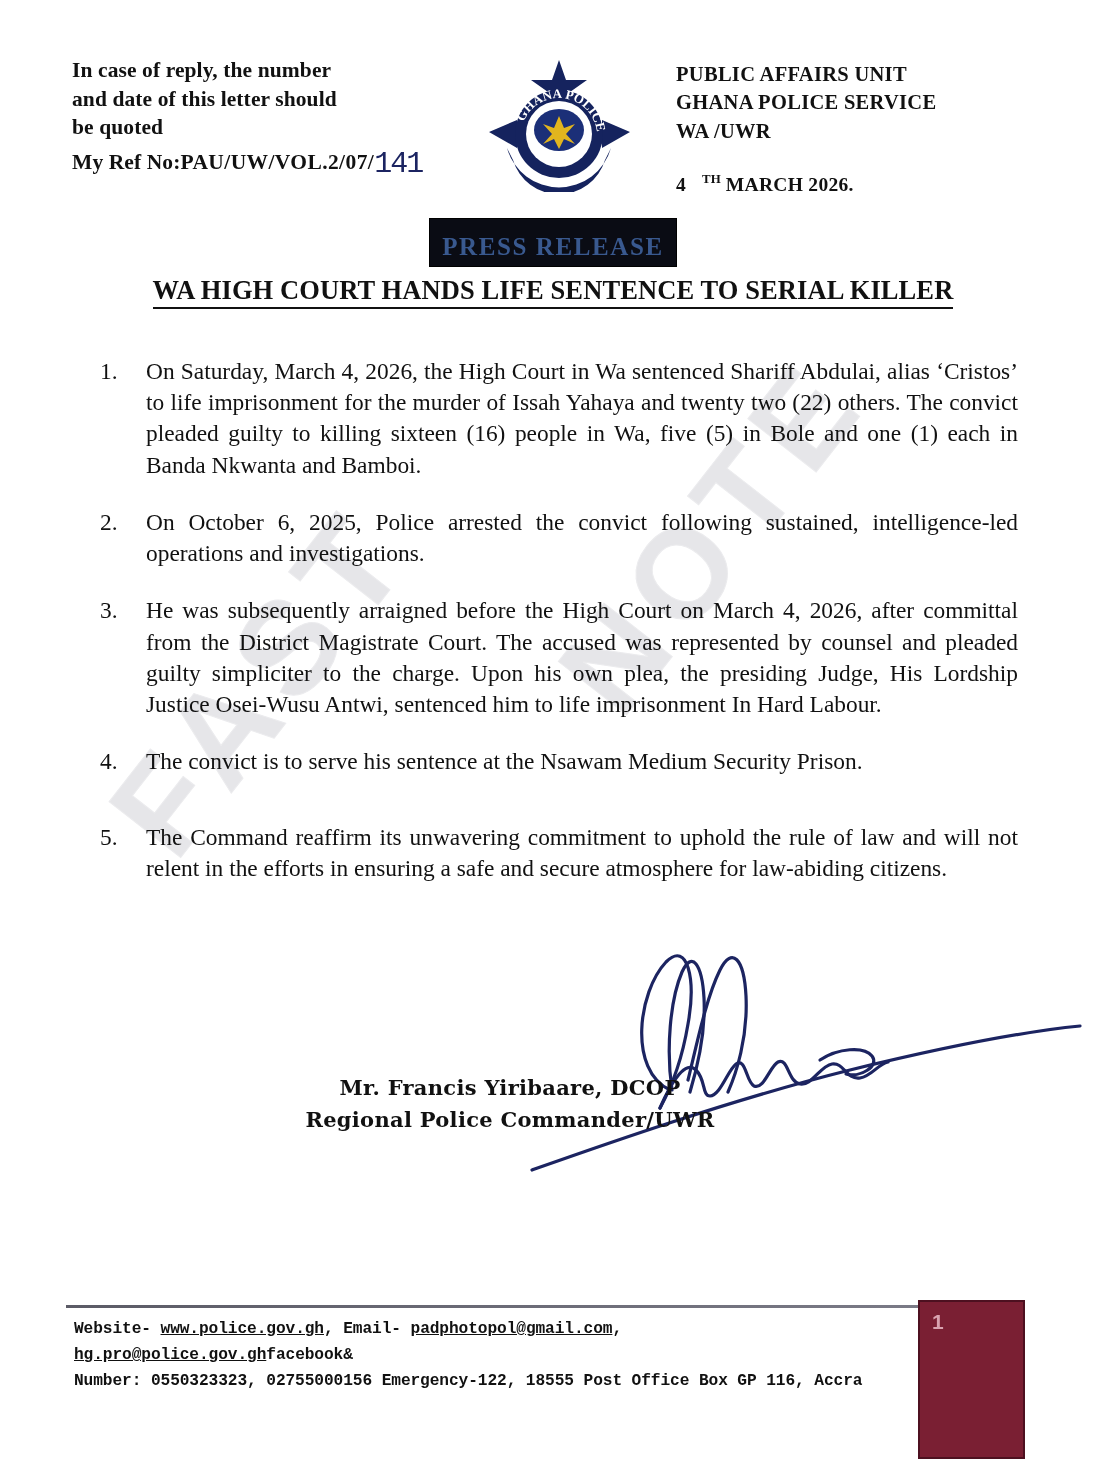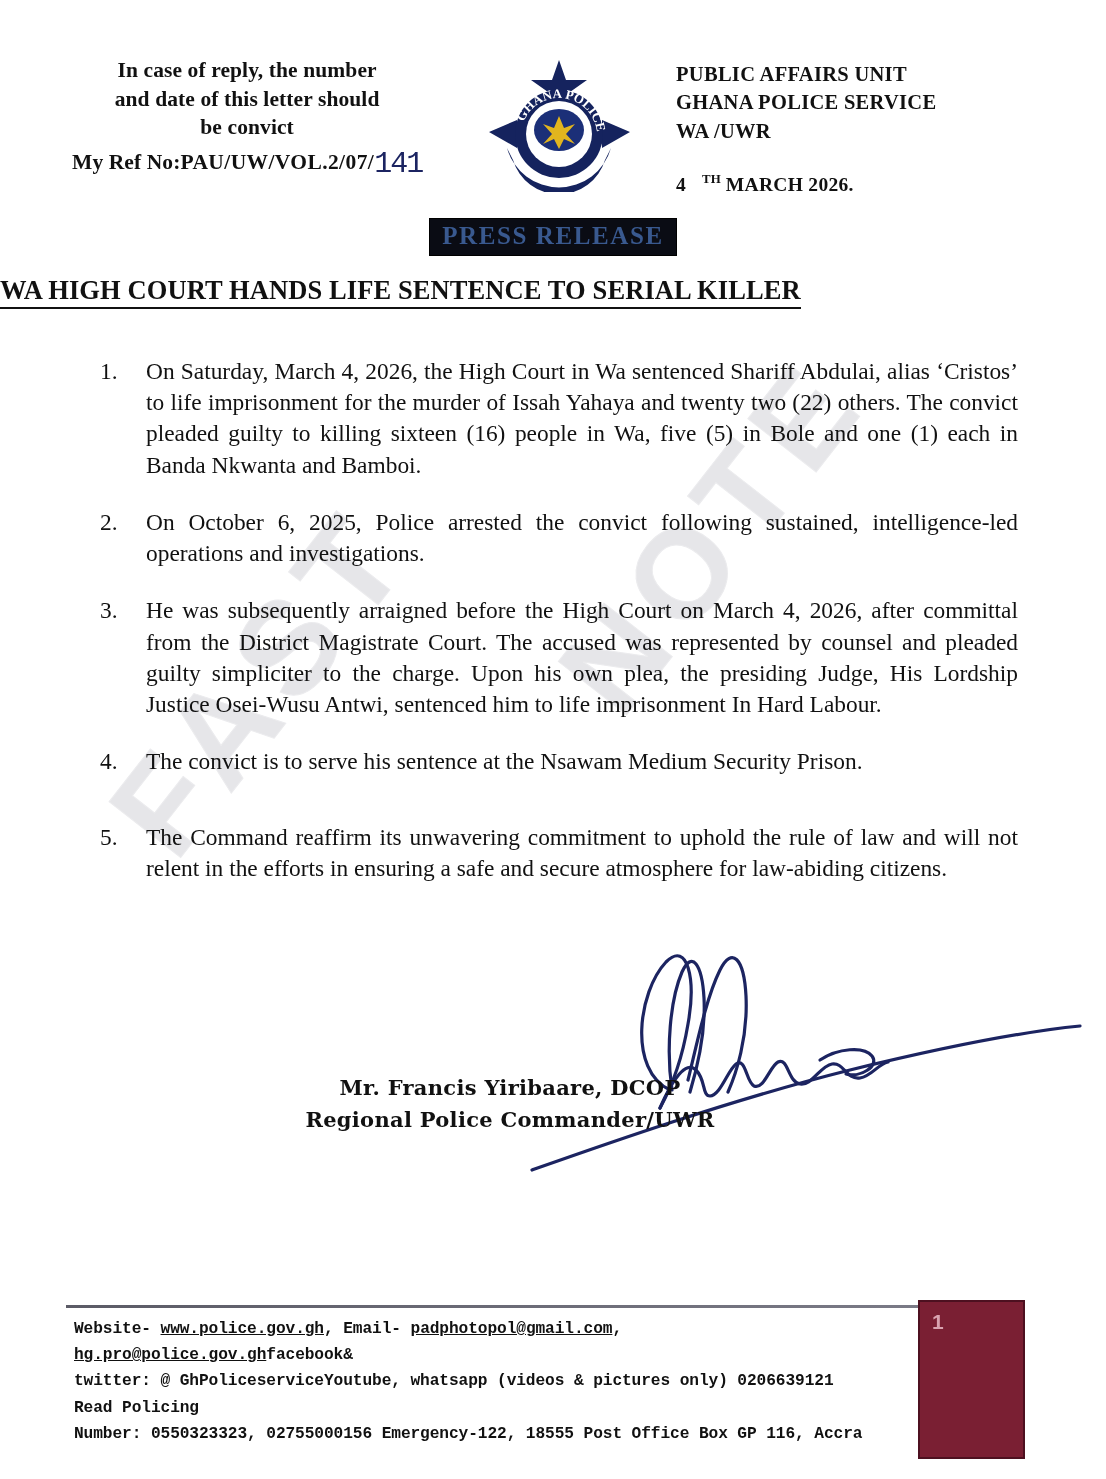--- a/index.html
+++ b/index.html
@@ -61,21 +61,20 @@
     z-index: 3;
   }
   .hdr-left {
     position: absolute;
     left: 72px;
     top: 56px;
     font-size: 21.5px;
     line-height: 1.33;
     font-weight: 700;
     letter-spacing: 0.1px;
-    text-align: center;
   }
   .hdr-left .ln { white-space: nowrap; }
   .refline { white-space: nowrap; }
   .refnum { font-weight: 700; letter-spacing: 0.4px; }
   .handwritten {
     font-family: Liberation Mono, monospace;
     color: #1c2461;
     font-size: 30px;
     font-weight: 400;
     letter-spacing: -2px;
@@ -118,30 +117,30 @@
     text-align: center;
     z-index: 3;
   }
   .banner {
     display: inline-block;
     background: #0a0c14;
     color: #39598f;
     font-size: 25px;
     font-weight: 700;
     letter-spacing: 1.6px;
-    padding: 3px 12px 5px 12px;
+    padding: 14px 12px 5px 12px;
     border: 1px solid #000;
   }
 
   
   .headline {
     position: absolute;
     left: 0; top: 275px;
     width: 100%;
-    text-align: left;
+    text-align: center;
     z-index: 3;
     font-size: 26.5px;
     font-weight: 700;
     letter-spacing: 0.1px;
   }
   .headline span {
     border-bottom: 2.5px solid #111;
     padding-bottom: 2px;
   }
 
@@ -248,21 +247,21 @@
   <div class="watermark">
     <div class="wm-text wm-a">FAST</div>
     <div class="wm-text wm-b">NOTE</div>
   </div>
 
   <div class="header">
 
     <div class="hdr-left">
       <div class="ln">In case of reply, the number</div>
       <div class="ln">and date of this letter should</div>
-      <div class="ln">be convict</div>
+      <div class="ln">be quoted</div>
       <div class="refline"><span>My Ref No:</span><span class="refnum">PAU/UW/VOL.2/07/</span><span class="handwritten">141</span></div>
     </div>
 
     <div class="crest">
       <svg viewBox="0 0 145 140" width="145" height="140">
         <polygon points="72,8 79,28 100,28 83,40 89,60 72,48 55,60 61,40 44,28 65,28" fill="#15235e"></polygon>
         <path d="M2,80 L30,68 L30,74 L58,74 L58,90 L30,90 L30,96 Z" fill="#15235e"></path>
         <path d="M143,80 L115,68 L115,74 L87,74 L87,90 L115,90 L115,96 Z" fill="#15235e"></path>
         <circle cx="72" cy="82" r="44" fill="#15235e"></circle>
         <circle cx="72" cy="82" r="33" fill="#ffffff"></circle>
@@ -338,21 +337,20 @@
 
   <div class="sigblock">
     <div>Mr. Francis Yiribaare, DCOP</div>
     <div>Regional Police Commander/UWR</div>
   </div>
 
   <div class="footer-rule"></div>
 
   <div class="footer">
     <div><span>Website- </span><span class="u">www.police.gov.gh</span><span>,  Email- </span><span class="u">padphotopol@gmail.com</span><span>,  </span><span class="u">hg.pro@police.gov.gh</span><span>facebook&amp;</span></div>
-    <div>twitter: @ GhPoliceserviceYoutube, whatsapp (videos &amp; pictures only)  0206639121 Read Policing</div>
     <div>Number: 0550323323, 02755000156 Emergency-122, 18555 Post Office Box GP 116, Accra</div>
   </div>
 
   <div class="pagebox">
     <span class="num">1</span>
   </div>
 
 </div>
 
 </body></html>

